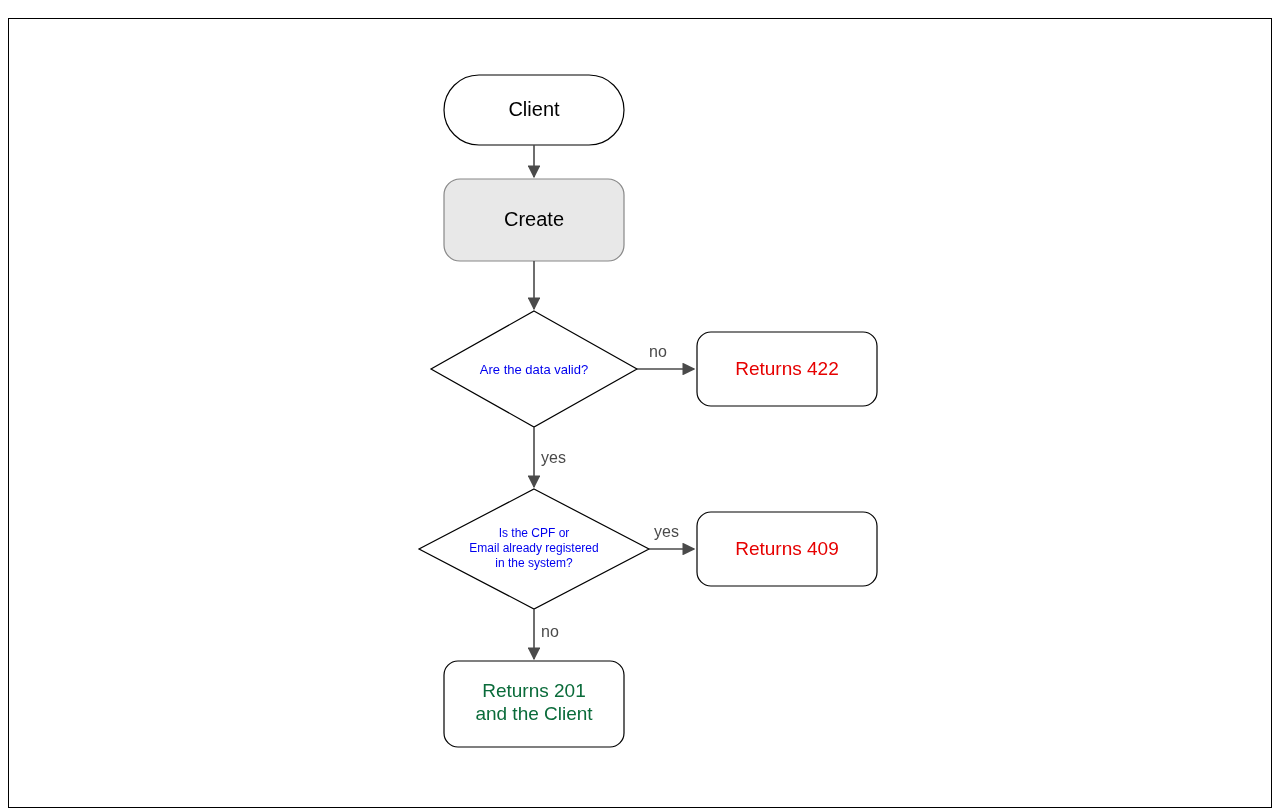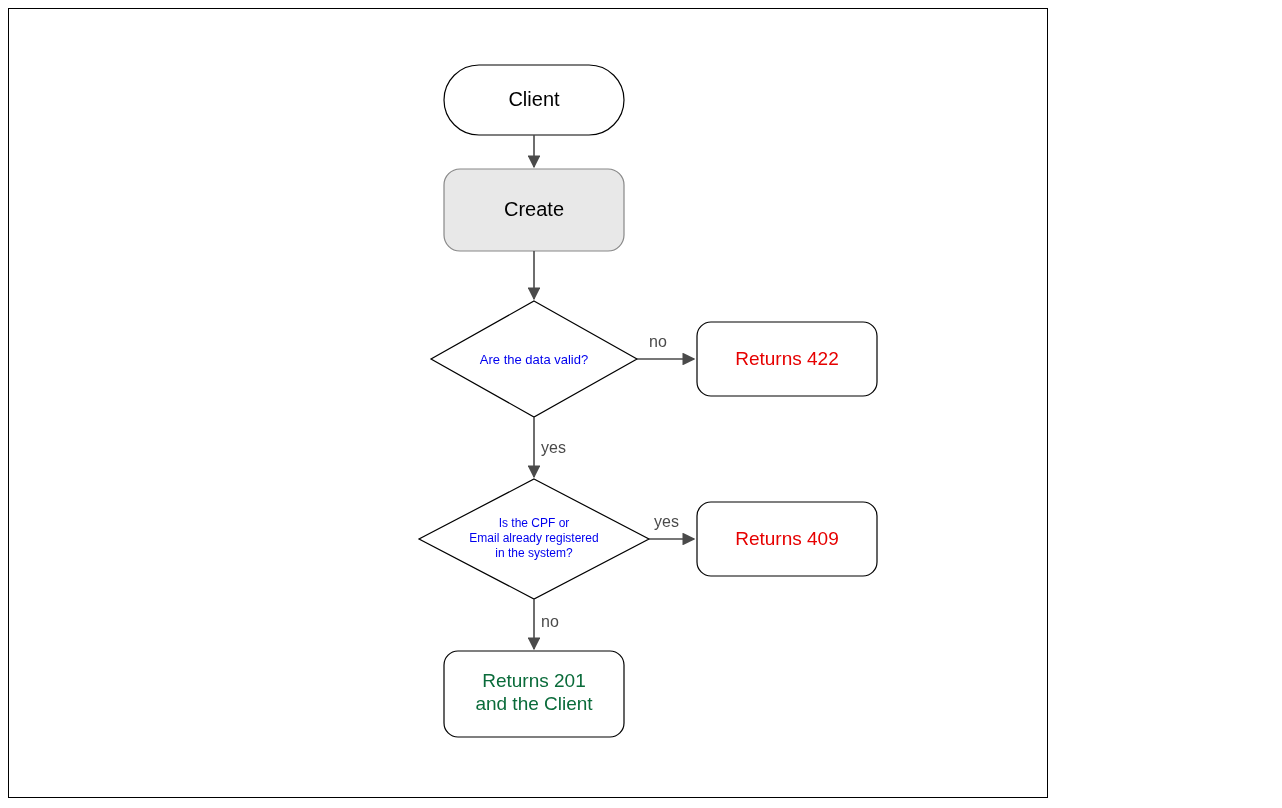--- a/index.html
+++ b/index.html
@@ -6,22 +6,22 @@
     margin: 0;
     padding: 0;
     width: 1282px;
     height: 808px;
     background: #ffffff;
     font-family: Arial, Helvetica, sans-serif;
   }
   .frame {
     position: absolute;
     left: 8px;
-    top: 8px;
-    width: 1040px;
+    top: 18px;
+    width: 1264px;
     height: 790px;
     border: 1px solid #000;
     box-sizing: border-box;
   }
   svg { display:block; }
   .node-text { font-family: Arial, Helvetica, sans-serif; }
   .black { fill:#000; }
   .blue  { fill:#0000ee; }
   .red   { fill:#e60000; }
   .green { fill:#0a6b3a; }

